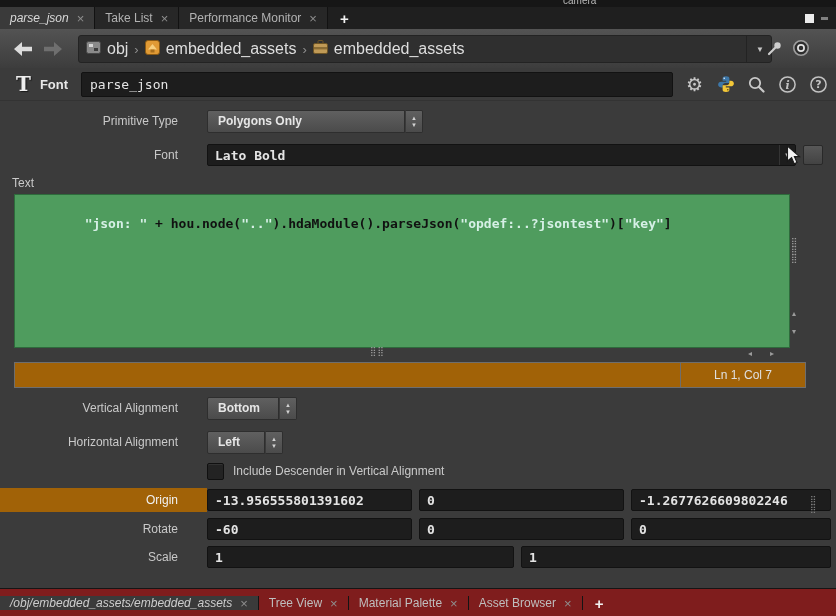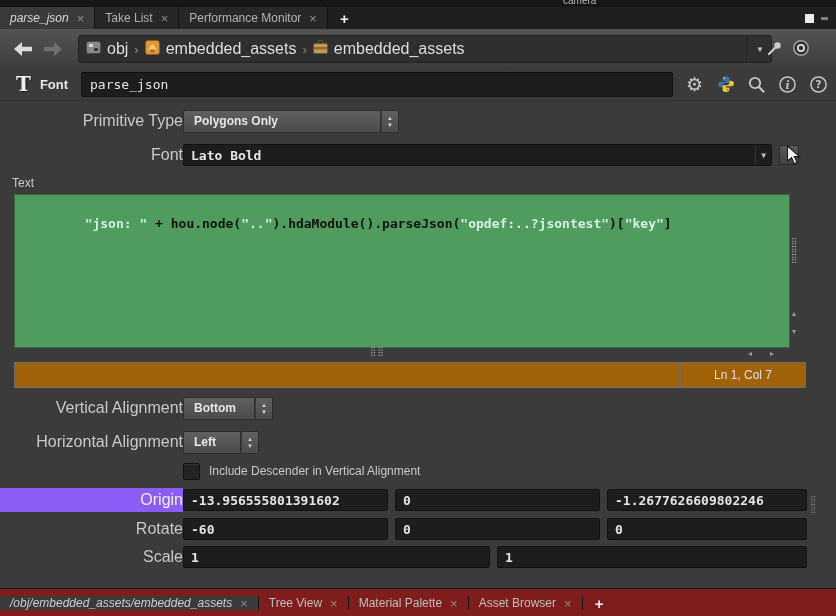--- a/index.html
+++ b/index.html
@@ -46,23 +46,23 @@
   .nname{margin-left:13px;width:582px;height:23px;background:#1d1d1d;border:1px solid #121212;
     border-radius:2px;color:#e4e4e4;font-family:"DejaVu Sans Mono",monospace;font-size:13px;
     display:flex;align-items:center;padding-left:8px}
   .hicons{display:flex;align-items:center;gap:10px;margin-left:11px}
   .hicon{display:flex;align-items:center;justify-content:center;width:21px;height:21px}
   .gearglyph{font-size:19px;color:#c6c6c6;line-height:1}
 
   
   .params{position:absolute;top:100px;left:0;width:836px}
   .prow{display:flex;align-items:center;height:24px}
-  .plabel{box-sizing:border-box;width:183px;padding-right:0;text-align:right;font-size:16px;
+  .plabel{box-sizing:border-box;width:207px;padding-right:29px;text-align:right;font-size:12px;
     color:#c9c9c9;flex:0 0 auto;height:100%;display:flex;align-items:center;justify-content:flex-end}
-  .plabel.hl{background:#8b5cf6;color:#f0f0f0}
+  .plabel.hl{background:#a16207;color:#f0f0f0}
   .dd{box-sizing:border-box;height:23px;background:linear-gradient(#606060,#4b4b4b);
     border:1px solid #2e2e2e;border-radius:2px 0 0 2px;display:flex;align-items:center;
     padding:0 10px;font-size:12px;font-weight:bold;color:#e6e6e6}
   .spin{box-sizing:border-box;height:23px;width:18px;background:linear-gradient(#606060,#4b4b4b);
     border:1px solid #2e2e2e;border-left:1px solid #3a3a3a;border-radius:0 2px 2px 0;
     display:flex;flex-direction:column;align-items:center;justify-content:center;
     color:#d2d2d2;font-size:6px;line-height:6px;gap:1px}
   .field{box-sizing:border-box;height:22px;background:#1d1d1d;border:1px solid #121212;
     border-radius:2px;display:flex;align-items:center;padding-left:7px;
     font-family:"DejaVu Sans Mono",monospace;font-size:13px;font-weight:bold;color:#e4e4e4;

